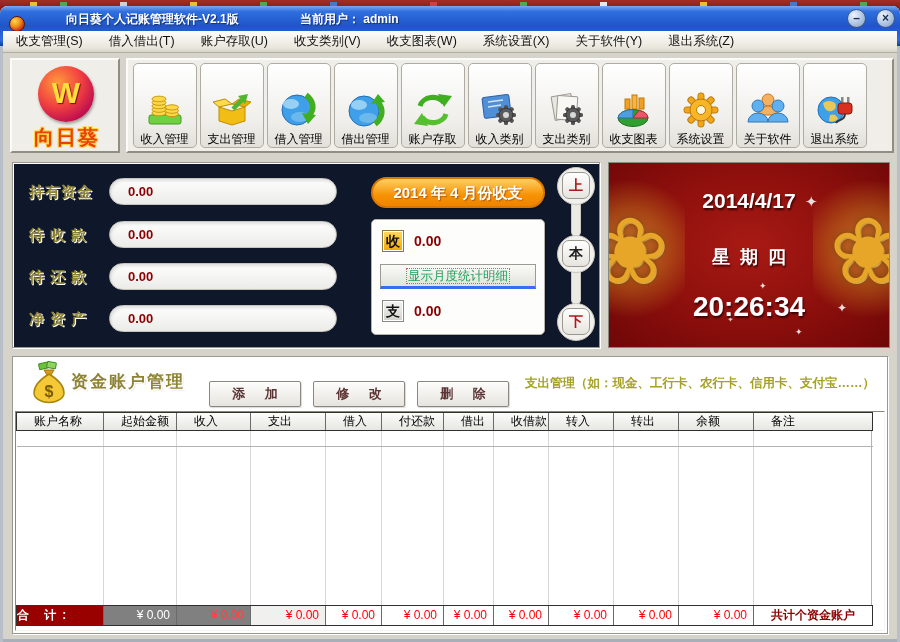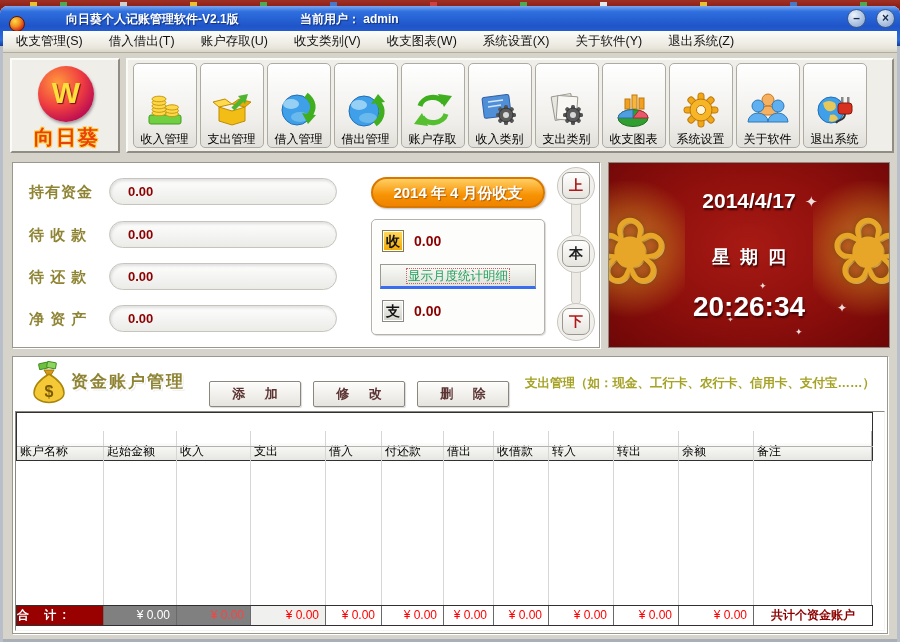--- a/index.html
+++ b/index.html
@@ -44,21 +44,21 @@
   .logo-name { position:absolute; left:0; top:64px; width:110px; font-size:20px; font-weight:bold; color:#e8420a;
                text-shadow:1px 1px 0 #ffd24a, -1px -1px 0 #ffd24a, 1px -1px 0 #ffd24a, -1px 1px 0 #ffd24a; letter-spacing:2px; }
   .toolbar-panel { position:absolute; left:126px; top:58px; width:768px; height:95px; display:flex; align-items:center; padding:0 3px; }
   .tool-btn { width:64px; height:85px; margin:0 1.5px; background:linear-gradient(180deg,#ffffff,#efeeea 70%,#e2e0da);
               border:1px solid #aeaca2; border-radius:5px; box-shadow:inset 0 1px 0 #fff;
               display:flex; flex-direction:column; align-items:center; justify-content:flex-end; cursor:default; }
   .tool-btn svg { display:block; margin-bottom:2px; }
   .tool-label { font-size:12px; color:#000; white-space:nowrap; line-height:16px; }
 
   
-  .mid-panel { position:absolute; left:12px; top:162px; width:588px; height:186px; background:#ffffff;
+  .mid-panel { position:absolute; left:12px; top:162px; width:588px; height:186px; background:#0f172a;
                border:1px solid #9a988e; box-shadow:inset 1px 1px 0 #fff,1px 1px 0 #fff; }
   .sum-label { position:absolute; left:16px; width:86px; font-size:15px; font-weight:bold; color:#8f8434;
                text-shadow:1px 1px 0 #ffffff; letter-spacing:1px; white-space:nowrap; }
   .sum-field { position:absolute; left:96px; width:228px; height:27px; border-radius:14px;
                background:linear-gradient(180deg,#fefefe,#ebebe8); border:1px solid #c6c4bc;
                box-shadow:inset 1px 2px 3px rgba(0,0,0,.12); color:#8b0000; font-weight:bold; font-size:13px;
                line-height:26px; padding-left:18px; }
   .month-pill { position:absolute; left:358px; top:14px; width:174px; height:31px; border-radius:16px;
                 background:linear-gradient(180deg,#ffcf63,#f79203 60%,#ef8400); border:2px solid #d87800;
                 color:#fff; font-size:15px; font-weight:bold; text-align:center; line-height:27px;
@@ -104,21 +104,21 @@
   .acc-btn { position:absolute; top:24px; width:92px; height:26px; background:linear-gradient(180deg,#fdfdfc,#e6e4de);
              border:1px solid #8a887e; border-radius:2px; box-shadow:inset 0 1px 0 #fff,1px 1px 1px rgba(0,0,0,.15);
              font-size:13px; font-weight:bold; color:#5c3434; text-align:center; line-height:24px; letter-spacing:8px; text-indent:8px; cursor:default; }
   .acc-hint { position:absolute; left:512px; top:18px; font-size:12.5px; color:#a6a224; font-weight:bold; white-space:nowrap; }
 
   .table-wrap { position:absolute; left:2px; top:54px; width:870px; height:220px; background:#fff;
                 border:1px solid; border-color:#8a887e #f4f4f2 #f4f4f2 #8a887e; }
   .grid { display:grid; grid-template-columns:87px 73px 74px 75px 56px 62px 50px 55px 65px 65px 75px 118px; }
   .thead { position:absolute; left:0; top:0; width:857px; border:1px solid #303030; }
   .th { background:linear-gradient(180deg,#fcfcfa,#e6e6e2); border-right:1px solid #6a6a6a; font-size:12px;
-        color:#000; line-height:17px; height:17px; padding-left:3px; white-space:nowrap; overflow:hidden;margin-top:30px; }
+        color:#000; line-height:17px; height:17px; padding-left:17px; white-space:nowrap; overflow:hidden; }
   .th:last-child { border-right:none; }
   .tbody { position:absolute; left:1px; top:19px; width:856px; height:174px; }
   .td-line { border-right:1px solid #d6d6d6; height:174px; }
   .row1-line { position:absolute; left:0; top:15px; width:856px; border-top:1px solid #b2b2b2; }
   .tfoot { position:absolute; left:0; top:193px; width:857px; border:1px solid #303030; }
   .tf { height:19px; line-height:19px; font-size:12px; border-right:1px solid #6a6a6a; text-align:right;
         padding-right:6px; color:#ff0000; background:#fff; white-space:nowrap; overflow:hidden; }
   .tf:last-child { border-right:none; }
   .tf-label { background:#990000; color:#fff; font-weight:bold; text-align:left; letter-spacing:6px; }
   .tf-g1 { background:#808080; color:#fff; }

